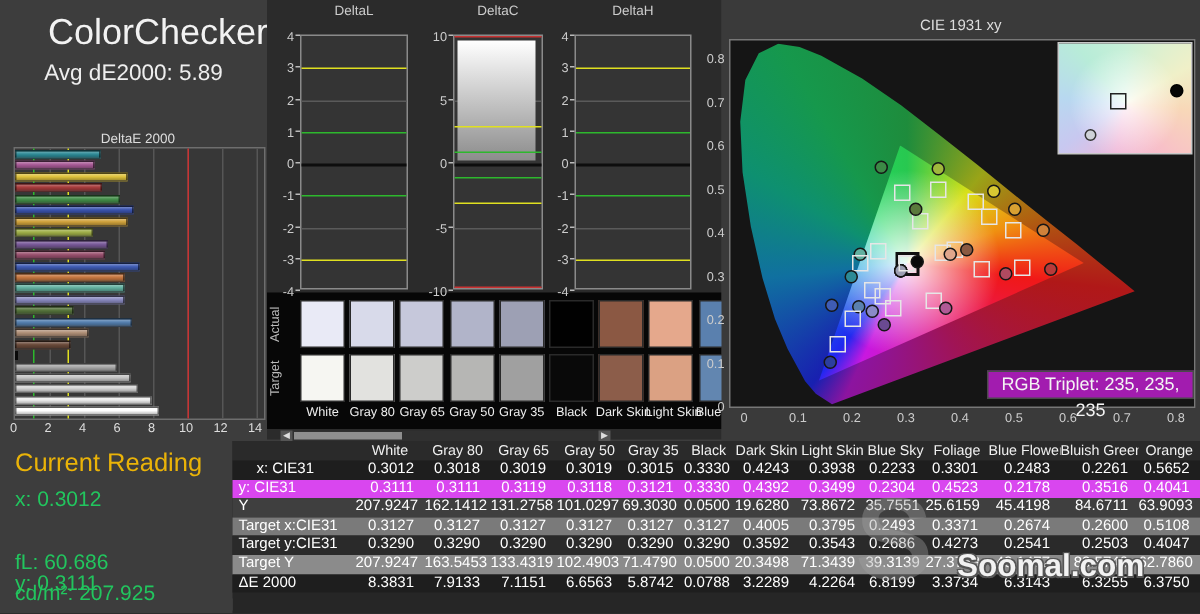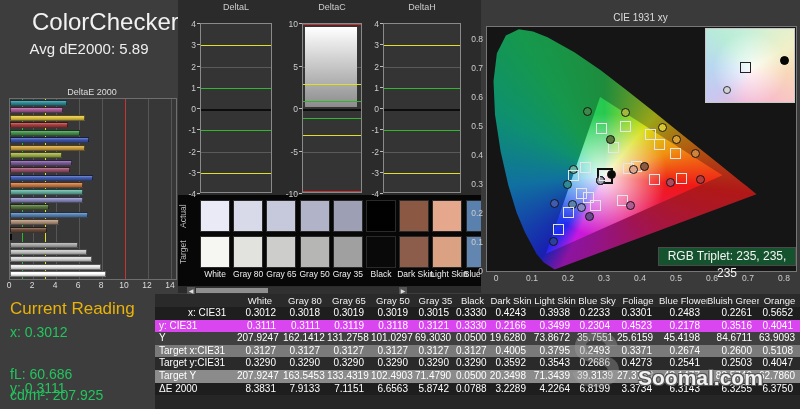--- a/index.html
+++ b/index.html
@@ -37,21 +37,21 @@
   #cie-title{left:481px;top:12px;width:319px;text-align:center;font-size:10px;color:#ddd;}
   #cie-plot{left:486px;top:26px;width:309px;height:244px;background:#151515;border:1px solid #777;box-sizing:content-box;}
   #locus,#gamut,#wp-glow{position:absolute;left:0;top:0;width:309px;height:244px;}
   .cie-ylab{position:absolute;width:20px;text-align:right;font-size:8.5px;color:#ccc;}
   .cie-xlab{position:absolute;top:273px;width:24px;text-align:center;font-size:8.5px;color:#ccc;}
   .m-circle{position:absolute;width:7px;height:7px;border-radius:50%;border:1px solid #161616;box-sizing:content-box;}
   .m-square{position:absolute;width:9px;height:9px;border:1.5px solid #e6e6e6;background:transparent;box-sizing:content-box;}
   #inset{left:705px;top:28px;width:88px;height:73px;border:1px solid #c8c8c8;
          background:radial-gradient(circle at 50% 55%,rgba(255,255,255,.85),rgba(255,255,255,0) 62%),
          conic-gradient(from 0deg at 50% 55%,#c8f0d8,#f0f0c8 60deg,#f8d8b8 95deg,#f8c0c8 140deg,#f0b8d8 190deg,#c8c8f0 235deg,#b8d8f0 275deg,#b8ecd8 320deg,#c8f0d8 360deg);}
-  #rgbbox{left:658px;top:247px;width:136px;height:17px;background:#14532d;border:1px solid #4a4a4a;
+  #rgbbox{left:658px;top:247px;width:136px;height:17px;background:#a21caf;border:1px solid #4a4a4a;
           font-size:12px;color:#f4f4f4;text-align:center;line-height:17px;}
   
   #tablewrap{left:155px;top:294px;width:645px;height:115px;background:#262626;z-index:5;}
   .trow{position:absolute;left:0;width:645px;}
   .tcell{position:absolute;top:0;bottom:0;font-size:10px;color:#fff;white-space:nowrap;overflow:hidden;}
   .tlabel{padding-left:4px;text-align:left;}
   .tval{text-align:right;padding-right:7px;box-sizing:border-box;}
   .thead{font-size:9.5px;color:#f0f0f0;text-align:center;}
   
   #wm{left:560px;top:318px;width:240px;height:90px;pointer-events:none;z-index:9;}
@@ -338,21 +338,21 @@
         <div class="tcell thead" style="left: 301px; width: 33px; line-height: 13px;">Black</div>
         <div class="tcell thead" style="left: 334px; width: 44px; line-height: 13px;">Dark Skin</div>
         <div class="tcell thead" style="left: 378px; width: 44px; line-height: 13px;">Light Skin</div>
         <div class="tcell thead" style="left: 422px; width: 40px; line-height: 13px;">Blue Sky</div>
         <div class="tcell thead" style="left: 462px; width: 42px; line-height: 13px;">Foliage</div>
         <div class="tcell thead" style="left: 504px; width: 48px; line-height: 13px;">Blue Flower</div>
         <div class="tcell thead" style="left: 552px; width: 52px; line-height: 13px;">Bluish Green</div>
         <div class="tcell thead" style="left: 604px; width: 41px; line-height: 13px;">Orange</div>
       </div>
       <div class="trow" style="top: 13px; height: 12.6px; background: rgb(30, 30, 30);">
-        <div class="tcell tlabel" style="left: 17px; width: 82px; line-height: 12.6px; padding-left: 16px;">x: CIE31</div>
+        <div class="tcell tlabel" style="left: 0px; width: 82px; line-height: 12.6px; padding-left: 16px;">x: CIE31</div>
         <div class="tcell tval" style="left: 82px; width: 46px; line-height: 12.6px;">0.3012</div>
         <div class="tcell tval" style="left: 128px; width: 44px; line-height: 12.6px;">0.3018</div>
         <div class="tcell tval" style="left: 172px; width: 44px; line-height: 12.6px;">0.3019</div>
         <div class="tcell tval" style="left: 216px; width: 44px; line-height: 12.6px;">0.3019</div>
         <div class="tcell tval" style="left: 260px; width: 41px; line-height: 12.6px;">0.3015</div>
         <div class="tcell tval" style="left: 301px; width: 33px; line-height: 12.6px;">0.3330</div>
         <div class="tcell tval" style="left: 334px; width: 44px; line-height: 12.6px;">0.4243</div>
         <div class="tcell tval" style="left: 378px; width: 44px; line-height: 12.6px;">0.3938</div>
         <div class="tcell tval" style="left: 422px; width: 40px; line-height: 12.6px;">0.2233</div>
         <div class="tcell tval" style="left: 462px; width: 42px; line-height: 12.6px;">0.3301</div>
@@ -361,21 +361,21 @@
         <div class="tcell tval" style="left: 604px; width: 41px; line-height: 12.6px;">0.5652</div>
       </div>
       <div class="trow" style="top: 25.6px; height: 12.6px; background: #d946ef;">
         <div class="tcell tlabel" style="left: 0px; width: 82px; line-height: 12.6px;">y: CIE31</div>
         <div class="tcell tval" style="left: 82px; width: 46px; line-height: 12.6px;">0.3111</div>
         <div class="tcell tval" style="left: 128px; width: 44px; line-height: 12.6px;">0.3111</div>
         <div class="tcell tval" style="left: 172px; width: 44px; line-height: 12.6px;">0.3119</div>
         <div class="tcell tval" style="left: 216px; width: 44px; line-height: 12.6px;">0.3118</div>
         <div class="tcell tval" style="left: 260px; width: 41px; line-height: 12.6px;">0.3121</div>
         <div class="tcell tval" style="left: 301px; width: 33px; line-height: 12.6px;">0.3330</div>
-        <div class="tcell tval" style="left: 334px; width: 44px; line-height: 12.6px;">0.2166</div>
+        <div class="tcell tval" style="left: 334px; width: 44px; line-height: 12.6px;">0.4392</div>
         <div class="tcell tval" style="left: 378px; width: 44px; line-height: 12.6px;">0.3499</div>
         <div class="tcell tval" style="left: 422px; width: 40px; line-height: 12.6px;">0.2304</div>
         <div class="tcell tval" style="left: 462px; width: 42px; line-height: 12.6px;">0.4523</div>
         <div class="tcell tval" style="left: 504px; width: 48px; line-height: 12.6px;">0.2178</div>
         <div class="tcell tval" style="left: 552px; width: 52px; line-height: 12.6px;">0.3516</div>
         <div class="tcell tval" style="left: 604px; width: 41px; line-height: 12.6px;">0.4041</div>
       </div>
       <div class="trow" style="top: 38.2px; height: 12.6px; background: rgb(63, 63, 63);">
         <div class="tcell tlabel" style="left: 0px; width: 82px; line-height: 12.6px;">Y</div>
         <div class="tcell tval" style="left: 82px; width: 46px; line-height: 12.6px;">207.9247</div>

